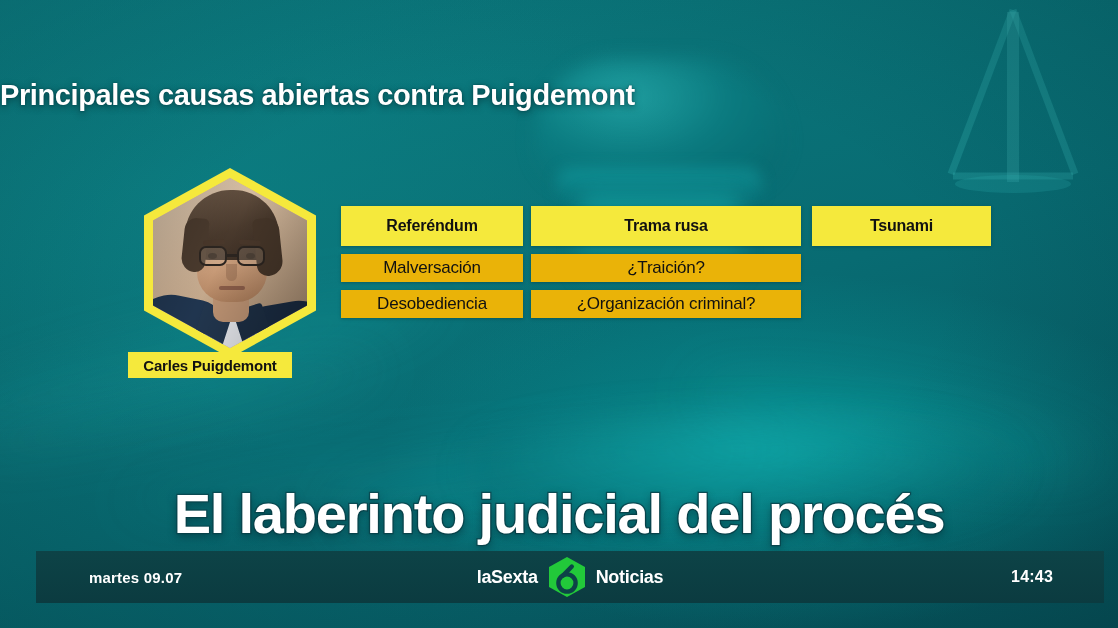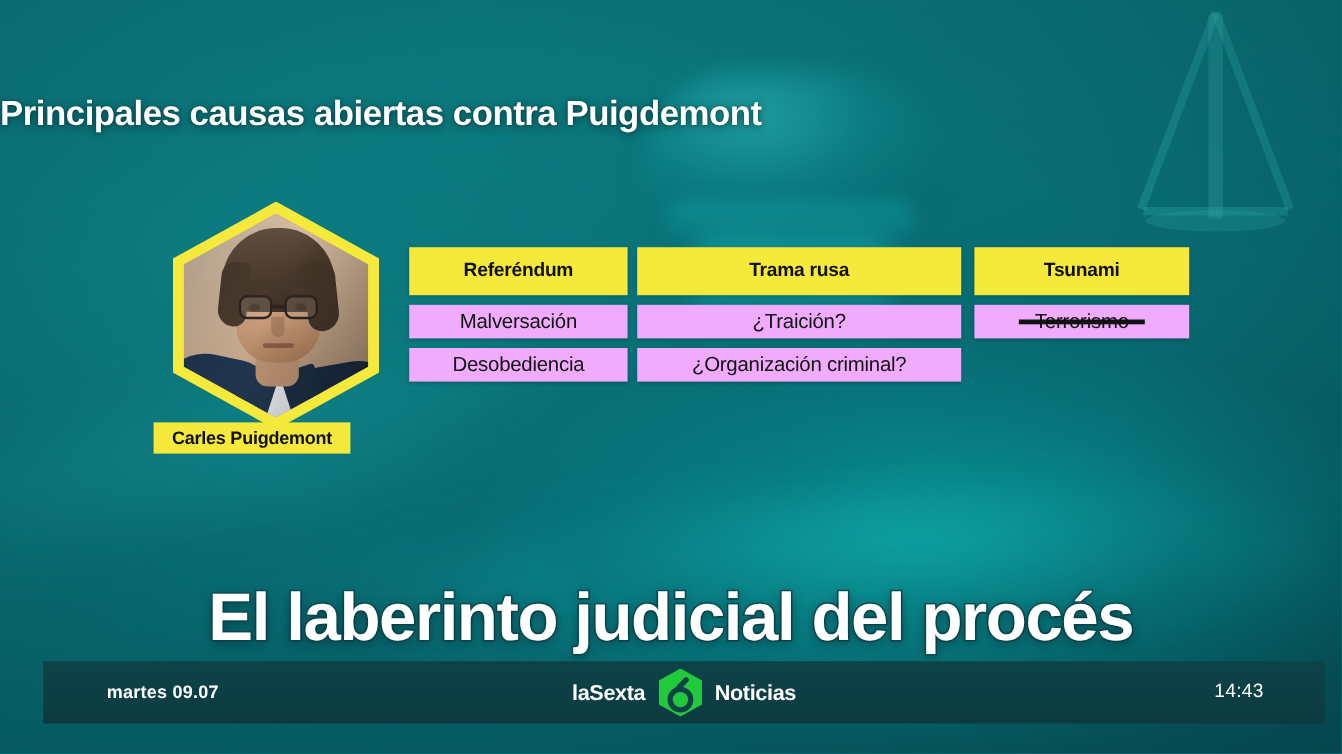--- a/index.html
+++ b/index.html
@@ -151,21 +151,21 @@
   .col-2 { left:190px; width:270px; }
   .col-3 { left:471px; width:179px; }
 
   .th {
     height:40px; background:#f5e93c; color:#111111;
     font-size:16px; font-weight:bold; letter-spacing:-0.2px;
     display:flex; align-items:center; justify-content:center;
     box-shadow:0 1px 3px rgba(0,40,45,0.35);
   }
   .td {
-    height:28px; margin-top:8px; background:#f0abfc; color:#111111;
+    height:28px; margin-top:8px; background:#eab308; color:#111111;
     font-size:17px; letter-spacing:-0.2px;
     display:flex; align-items:center; justify-content:center;
     box-shadow:0 1px 3px rgba(0,40,45,0.35);
     position:relative;
   }
   .td .txt { position:relative; display:inline-block; }
   .td.struck .txt::after {
     content:""; position:absolute; left:-13px; right:-13px; top:52%;
     height:3.5px; background:#111111; transform:translateY(-50%);
   }
@@ -183,21 +183,21 @@
   #bar-center {
     position:absolute; left:0; right:0; display:flex;
     align-items:center; justify-content:center; gap:11px;
   }
   #bar-brand, #bar-program {
     color:#ffffff; font-size:18px; font-weight:bold; letter-spacing:-0.3px;
   }
   #logo-hex { width:36px; height:40px; display:block; }
   #bar-time {
     position:absolute; right:51px; color:#ffffff;
-    font-size:16px; font-weight:normal; letter-spacing:0.2px;
+    font-size:16px; font-weight:bold; letter-spacing:0.2px;
   }
 </style>
 </head>
 <body>
 
 <div id="stage">
 
   <div class="bg-base"></div>
   <div class="bg-streak s1"></div>
   <div class="bg-streak s2"></div>
@@ -269,23 +269,20 @@
       <div class="td">
         <span class="txt">¿Traición?</span>
       </div>
       <div class="td">
         <span class="txt">¿Organización criminal?</span>
       </div>
     </div>
 
     <div class="col col-3">
       <div class="th">Tsunami</div>
-      <div class="td struck">
-        <span class="txt">Terrorismo</span>
-      </div>
     </div>
 
   </div>
 
   <div id="kicker">El laberinto judicial del procés</div>
 
   <div id="bottom-bar">
     <div id="bar-date">martes 09.07</div>
     <div id="bar-center">
       <span id="bar-brand">laSexta</span>

